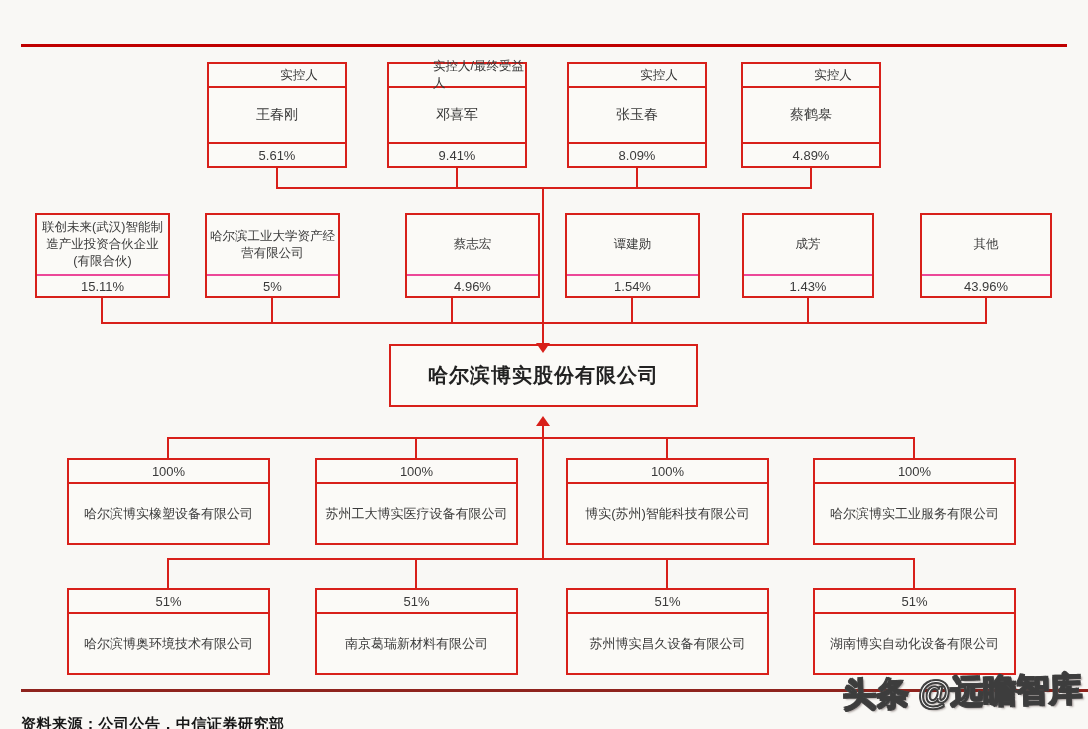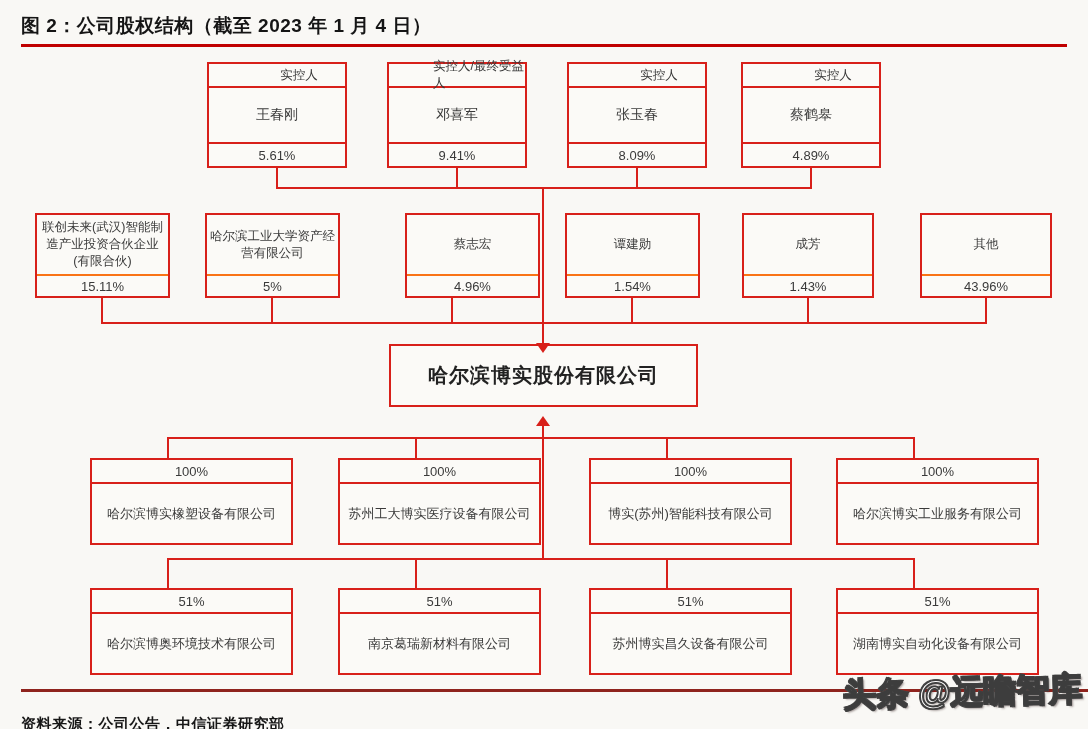--- a/index.html
+++ b/index.html
@@ -33,27 +33,27 @@
   .box{
     position:absolute;border:2px solid #d8201a;background:#fbfaf7;
     box-sizing:border-box;display:flex;flex-direction:column;
   }
   .ctrl-box{top:62px;width:140px;height:106px;}
   .ctrl-box .role{height:22px;border-bottom:2px solid #d8201a;display:flex;align-items:center;justify-content:center;font-size:12.5px;color:#3a3a3a;padding-left:44px;}
   .ctrl-box .nm{flex:1;display:flex;align-items:center;justify-content:center;font-size:14px;color:#3a3a3a;}
   .ctrl-box .pct{height:22px;border-top:2px solid #d8201a;display:flex;align-items:center;justify-content:center;font-size:13px;color:#3a3a3a;}
   .mid-box{top:213px;height:85px;}
   .mid-box .nm{flex:1;display:flex;align-items:center;justify-content:center;text-align:center;font-size:12.5px;line-height:1.35;color:#3a3a3a;padding:1px 3px;}
-  .mid-box .pct{height:20px;border-top:2px solid #f97316;display:flex;align-items:center;justify-content:center;font-size:13px;color:#3a3a3a;}
+  .mid-box .pct{height:20px;border-top:2px solid #ec4899;display:flex;align-items:center;justify-content:center;font-size:13px;color:#3a3a3a;}
   .company-box{
     left:389px;top:344px;width:309px;height:63px;
     align-items:center;justify-content:center;
     font-size:20px;font-weight:bold;color:#222;letter-spacing:1px;
   }
-  .sub-box{height:87px;width:203px;margin-left:23px;}
+  .sub-box{height:87px;width:203px;}
   .sub-box .pct{height:22px;border-bottom:2px solid #d8201a;display:flex;align-items:center;justify-content:center;font-size:13px;color:#3a3a3a;}
   .sub-box .nm{flex:1;display:flex;align-items:center;justify-content:center;font-size:13px;color:#3a3a3a;text-align:center;padding:0 2px;}
   .hline,.vline{position:absolute;background:#d8201a;}
   .hline{height:2px;}
   .vline{width:2px;}
   .arrow-down{
     position:absolute;width:0;height:0;left:536px;top:343px;
     border-left:7px solid transparent;border-right:7px solid transparent;
     border-top:10px solid #d8201a;
   }
@@ -61,21 +61,20 @@
     position:absolute;width:0;height:0;left:536px;top:416px;
     border-left:7px solid transparent;border-right:7px solid transparent;
     border-bottom:10px solid #d8201a;
   }
 </style>
 </head>
 <body>
 
 <div class="stage">
 
-  <div class="title">图 2：公司股权结构（截至 2023 年 1 月 4 日）</div>
   <div class="title-rule"></div>
 
   <div class="box ctrl-box" style="left:207px">
     <div class="role">实控人</div>
     <div class="nm">王春刚</div>
     <div class="pct">5.61%</div>
   </div>
   <div class="box ctrl-box" style="left:387px">
     <div class="role">实控人/最终受益人</div>
     <div class="nm">邓喜军</div>

